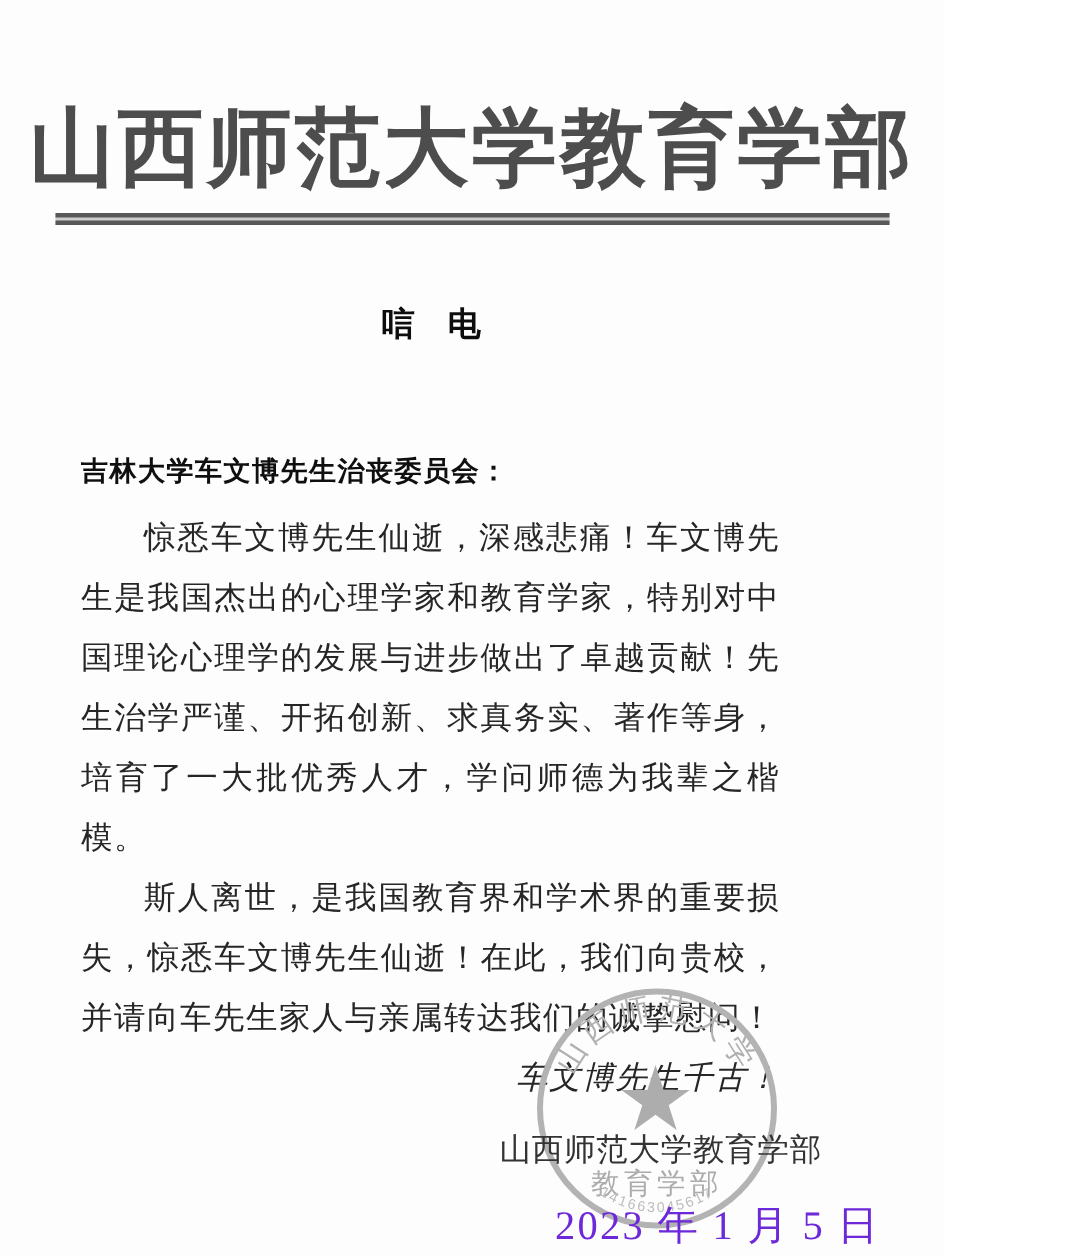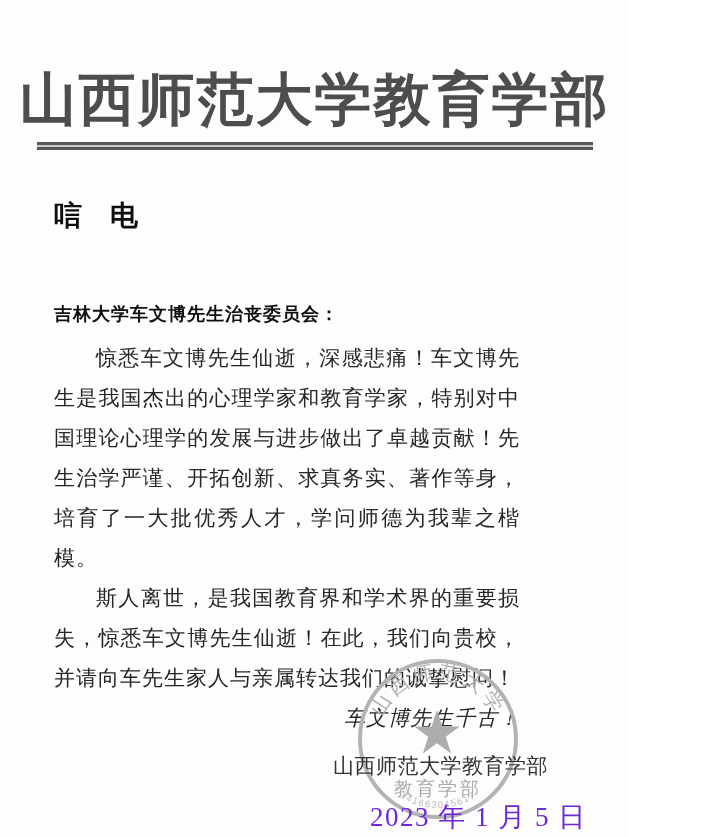--- a/index.html
+++ b/index.html
@@ -26,22 +26,22 @@
   .letterhead-rule {
     margin: 10px 36px 0 37px;
     height: 2px;
     background: #cccccc;
     border-top: 3px solid #585858;
     border-bottom: 3px solid #585858;
   }
   
   .doc-title {
     margin: 50px 108px 16px 54px;
-    text-align: left;
-    font-size: 28px;
+    text-align: center;
+    font-size: 22px;
     line-height: 32px;
     font-weight: 700;
     color: #0d0d0d;
     font-family: "Liberation Sans", sans-serif;
   }
   
   .letter-body {
     margin: 68px 109px 0 54px;
   }
   .salutation {

